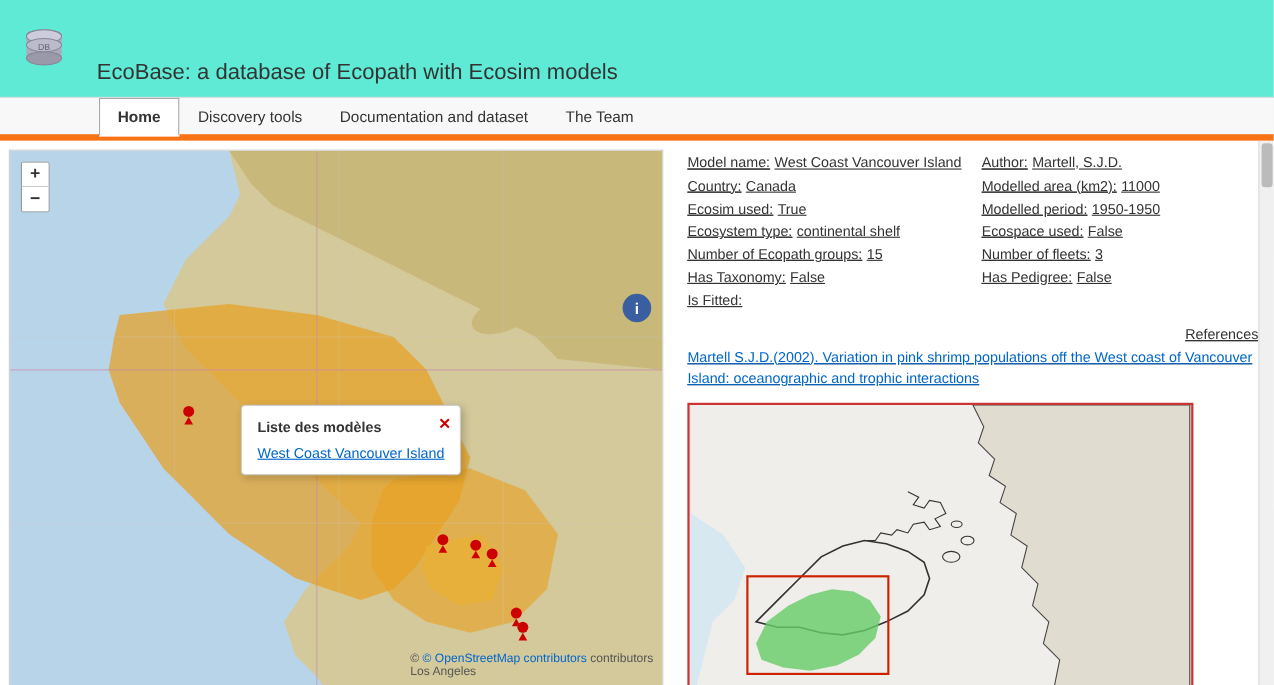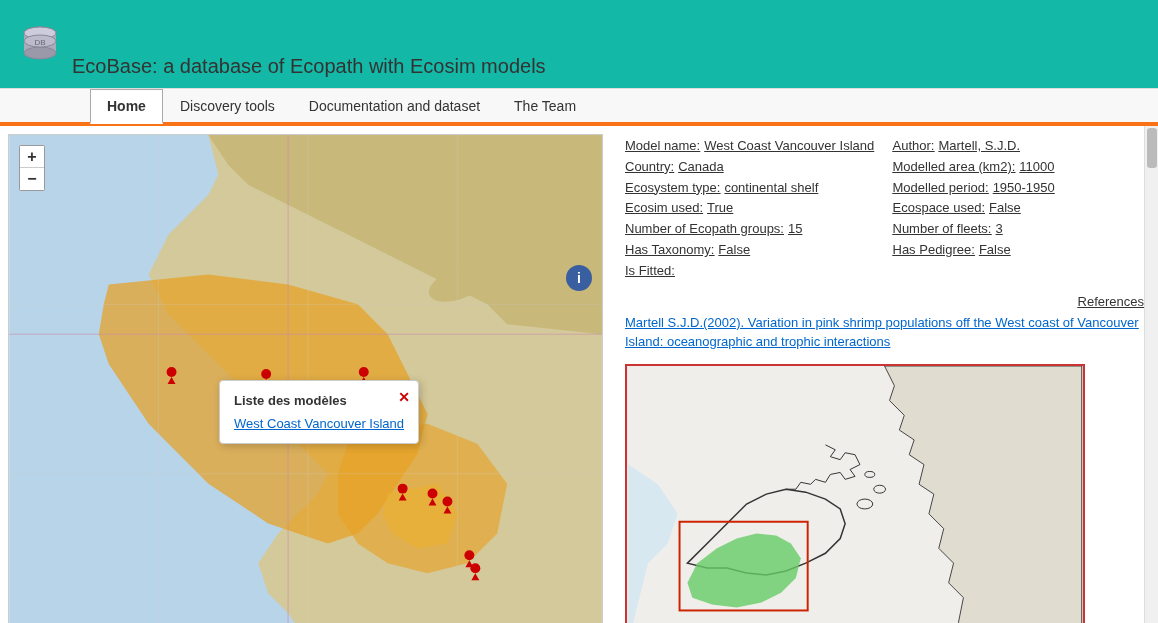--- a/index.html
+++ b/index.html
@@ -1,37 +1,37 @@
 <!DOCTYPE html>
 <html><head>
   <meta charset="utf-8">
   <style>
     * { margin: 0; padding: 0; box-sizing: border-box; }
     body { font-family: Arial, sans-serif; font-size: 13px; background: #f0f0f0; color: #333; width: 1158px; }
 
     
     .header {
-      background: #14b8a6;
+      background: #5eead4;
       border-bottom: 1px solid #ddd;
       padding: 10px 20px;
       display: flex;
       align-items: center;
-      gap: 12px;
+      gap: 28px;
     }
     .header-title {
       font-size: 20px;
       color: #333;
       font-weight: normal;
       margin-top: 45px;
     }
 
     
     .nav {
       background: #f8f8f8;
-      border-bottom: 4px solid #f97316;
+      border-bottom: 6px solid #f97316;
       display: flex;
       padding-left: 90px;
     }
     .nav-item {
       padding: 8px 16px;
       cursor: pointer;
       font-size: 14px;
       color: #333;
       border: 1px solid transparent;
       border-bottom: none;
@@ -104,21 +104,21 @@
       justify-content: center;
       font-weight: bold;
       font-size: 14px;
       cursor: pointer;
       z-index: 10;
     }
 
     
     .map-popup {
       position: absolute;
-      top: 245px;
+      top: 231px;
       left: 210px;
       background: white;
       border: 1px solid #ccc;
       border-radius: 4px;
       padding: 12px 14px;
       z-index: 20;
       box-shadow: 2px 2px 8px rgba(0,0,0,0.2);
       min-width: 200px;
     }
     .popup-title {
@@ -341,43 +341,50 @@
     <div class="info-btn">i</div>
 
     
     <div class="map-popup">
       <div class="popup-title">Liste des modèles</div>
       <span class="popup-close">✕</span>
       <a class="popup-link">West Coast Vancouver Island</a>
     </div>
 
     
+    <div class="map-attribution">
+      <span>©</span>
+      <a>© OpenStreetMap contributors</a>
+      <span> contributors</span>
+      <br>
+      <span>Los Angeles</span>
+    </div>
     <div class="map-status">Mouse is not over map</div>
   </div>
 
   <div class="right-panel">
 
     <div class="model-info-grid">
 
       <div>
         <div class="info-row">
           <span class="info-label">Model name:</span>
           <span class="info-value">West Coast Vancouver Island</span>
         </div>
         <div class="info-row">
           <span class="info-label">Country:</span>
           <span class="info-value">Canada</span>
         </div>
         <div class="info-row">
+          <span class="info-label">Ecosim used:</span>
+          <span class="info-value">True</span>
+        </div>
+        <div class="info-row">
           <span class="info-label">Ecosystem type:</span>
           <span class="info-value">continental shelf</span>
-        </div>
-        <div class="info-row">
-          <span class="info-label">Ecosim used:</span>
-          <span class="info-value">True</span>
         </div>
         <div class="info-row">
           <span class="info-label">Number of Ecopath groups:</span>
           <span class="info-value">15</span>
         </div>
         <div class="info-row">
           <span class="info-label">Has Taxonomy:</span>
           <span class="info-value">False</span>
         </div>
         <div class="info-row">

